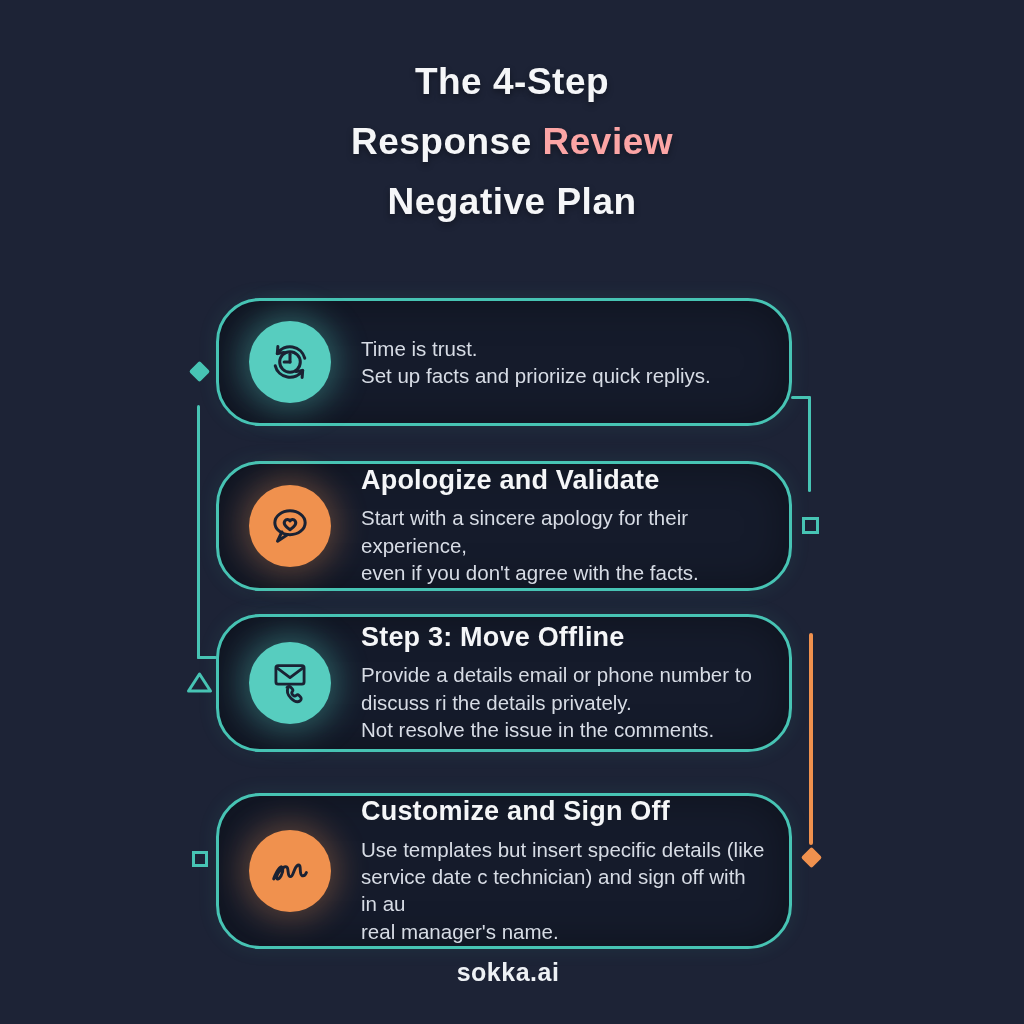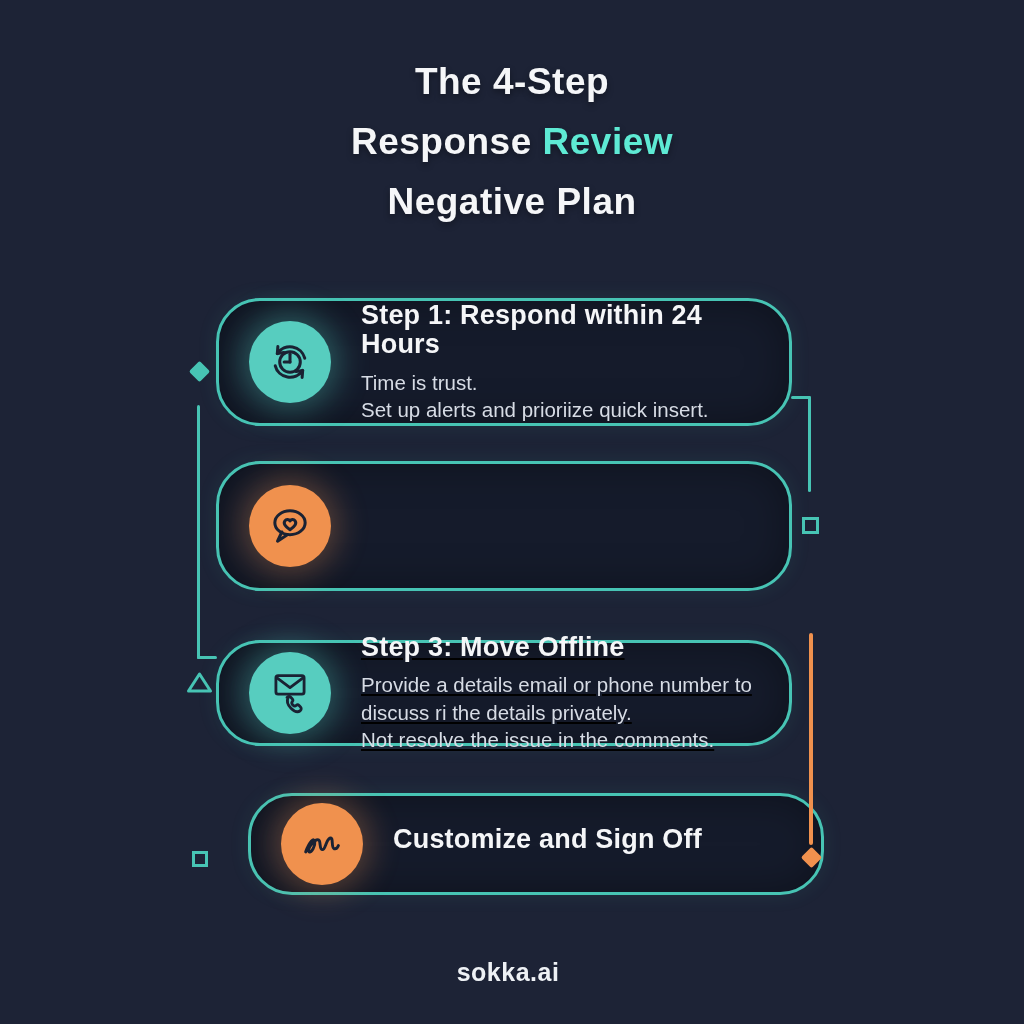--- a/index.html
+++ b/index.html
@@ -21,21 +21,21 @@
   }
   
   .title{
     position:absolute;top:52px;left:0;right:0;
     text-align:center;
     font-size:37px;line-height:60px;font-weight:bold;
     color:var(--heading);
     letter-spacing:.5px;
     text-shadow:0 3px 6px rgba(0,0,0,.35);
   }
-  .title .accent{color:#5eead4;}
+  .title .accent{color:#fca5a5;}
   
   .card{
     position:absolute;left:216px;width:576px;
     border:3px solid var(--teal);
     border-radius:44px;
     background:var(--card-bg);
     display:flex;align-items:center;
     padding-left:30px;
     box-shadow:0 0 20px rgba(71,196,180,.10), inset 0 0 40px rgba(0,0,0,.35);
   }
@@ -90,60 +90,67 @@
         <circle cx="24" cy="24" r="9.5"></circle>
         <path d="M24 24 V16.8"></path>
         <path d="M24 24 H18.6"></path>
         <path d="M37.6 20.5 A14 14 0 0 0 12.3 16.2"></path>
         <path d="M12.8 9.8 L12.3 16.2 L18.4 15.2"></path>
         <path d="M10.4 27.5 A14 14 0 0 0 35.7 31.8"></path>
         <path d="M35.2 38.2 L35.7 31.8 L29.6 32.8"></path>
       </svg>
     </div>
     <div class="card-text">
-      <h2>Step 1: Respond within 24 Hours</h2>
       <p>Time is trust.
-Set up alerts and prioriize quick insert.</p>
+Set up facts and prioriize quick repliys.</p>
     </div>
   </section>
 
   <section class="card" style="top:461px;height:130px;">
     <div class="icon-wrap orange">
       <svg width="52" height="52" viewBox="0 0 48 48" fill="none" stroke="#1a2233" stroke-width="2.8" stroke-linecap="round" stroke-linejoin="round">
         <ellipse cx="24" cy="21" rx="14" ry="11"></ellipse>
         <path d="M16.5 29.5 L12.5 38 L21.5 32"></path>
         <path d="M24 27.5 C19.5 24.5 17.6 21.6 19.3 19.2 C20.5 17.5 22.9 17.6 24 19.4 C25.1 17.6 27.5 17.5 28.7 19.2 C30.4 21.6 28.5 24.5 24 27.5 Z"></path>
       </svg>
     </div>
+    <div class="card-text">
+      <h2>Apologize and Validate</h2>
+      <p>Start with a sincere apology for their experience,
+even if you don't agree with the facts.</p>
+    </div>
   </section>
 
-  <section class="card" style="top:640px;height:106px;text-decoration:underline;">
+  <section class="card" style="top:614px;height:138px;">
     <div class="icon-wrap teal">
       <svg width="52" height="52" viewBox="0 0 48 48" fill="none" stroke="#1a2233" stroke-width="2.6" stroke-linecap="round" stroke-linejoin="round">
         <rect x="11" y="8" width="26" height="17" rx="2"></rect>
         <path d="M12 10 L24 19 L36 10"></path>
         <path d="M21.2 28.2 a2.3 2.3 0 0 1 3.5 -.3 l1.3 1.3 a2 2 0 0 1 .1 2.7 c-.7.9-.5 2.1.5 3.1 s2.2 1.2 3.1.5 a2 2 0 0 1 2.7.1 l1.3 1.3 a2.3 2.3 0 0 1 -.3 3.5 c-2.1 1.5-5.5.6-8.5-2.4 s-4.1-6.7-2.7-9.8 z"></path>
       </svg>
     </div>
     <div class="card-text">
       <h2>Step 3: Move Offline</h2>
       <p>Provide a details email or phone number to
 discuss ri the details privately.
 Not resolve the issue in the comments.</p>
     </div>
   </section>
 
-  <section class="card" style="top:793px;height:102px;margin-left:32px;">
+  <section class="card" style="top:793px;height:156px;">
     <div class="icon-wrap orange">
       <svg width="54" height="54" viewBox="0 0 48 48" fill="none" stroke="#1a2233" stroke-width="2.6" stroke-linecap="round" stroke-linejoin="round">
         <path d="M9.5 31 C13 21.5 17 18 17.6 21.8 C18.2 25.6 14.6 32 12.6 31 C10.6 30 14.4 22.4 19.2 20.4 C24 18.4 20.8 29 24.4 29 C27.2 29 27.4 20.6 31 18.8 C34.6 17 31.8 27.4 34.8 28.2 C36.6 28.7 38 27 38.6 25.4"></path>
       </svg>
     </div>
     <div class="card-text">
       <h2>Customize and Sign Off</h2>
+      <p>Use templates but insert specific details (like
+service date c technician) and sign off with in au
+real manager's name.</p>
     </div>
   </section>
 
   <div class="deco diamond teal-fill" style="left:192px;top:364px;"></div>
   <div class="deco line" style="left:197px;top:405px;width:3px;height:254px;"></div>
   <div class="deco line" style="left:197px;top:656px;width:20px;height:3px;"></div>
   <div class="deco" style="left:186px;top:671px;">
     <svg width="27" height="23" viewBox="0 0 27 23" fill="none" stroke="#47c4b4" stroke-width="3" stroke-linejoin="round">
       <polygon points="13.5,3 24.5,20 2.5,20"></polygon>
     </svg>

